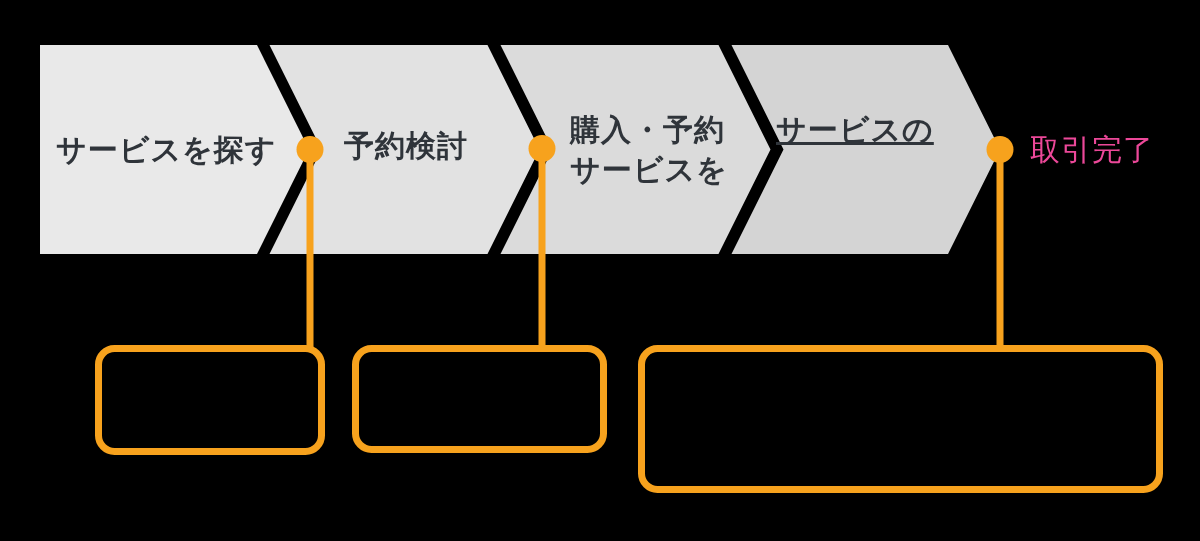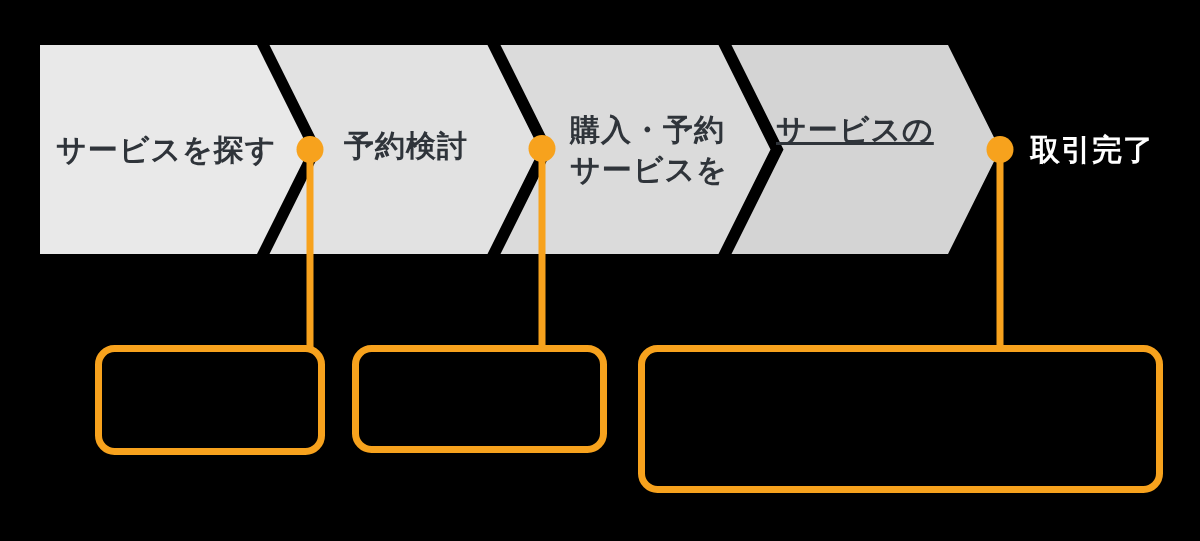--- a/index.html
+++ b/index.html
@@ -31,22 +31,22 @@
     white-space: nowrap;
     pointer-events: none;
   }
   .step-label span { display: block; }
   .step-label.single { top: 130px; }
   .final-label {
     position: absolute;
     left: 1030px;
     top: 135px;
     font-size: 30px;
-    font-weight: 700;
-    color: #ffffff;
+    font-weight: 400;
+    color: #ec4899;
     line-height: 30px;
     letter-spacing: 1px;
     white-space: nowrap;
     pointer-events: none;
   }
 </style>
 </head>
 <body>
 
 <div class="canvas">

